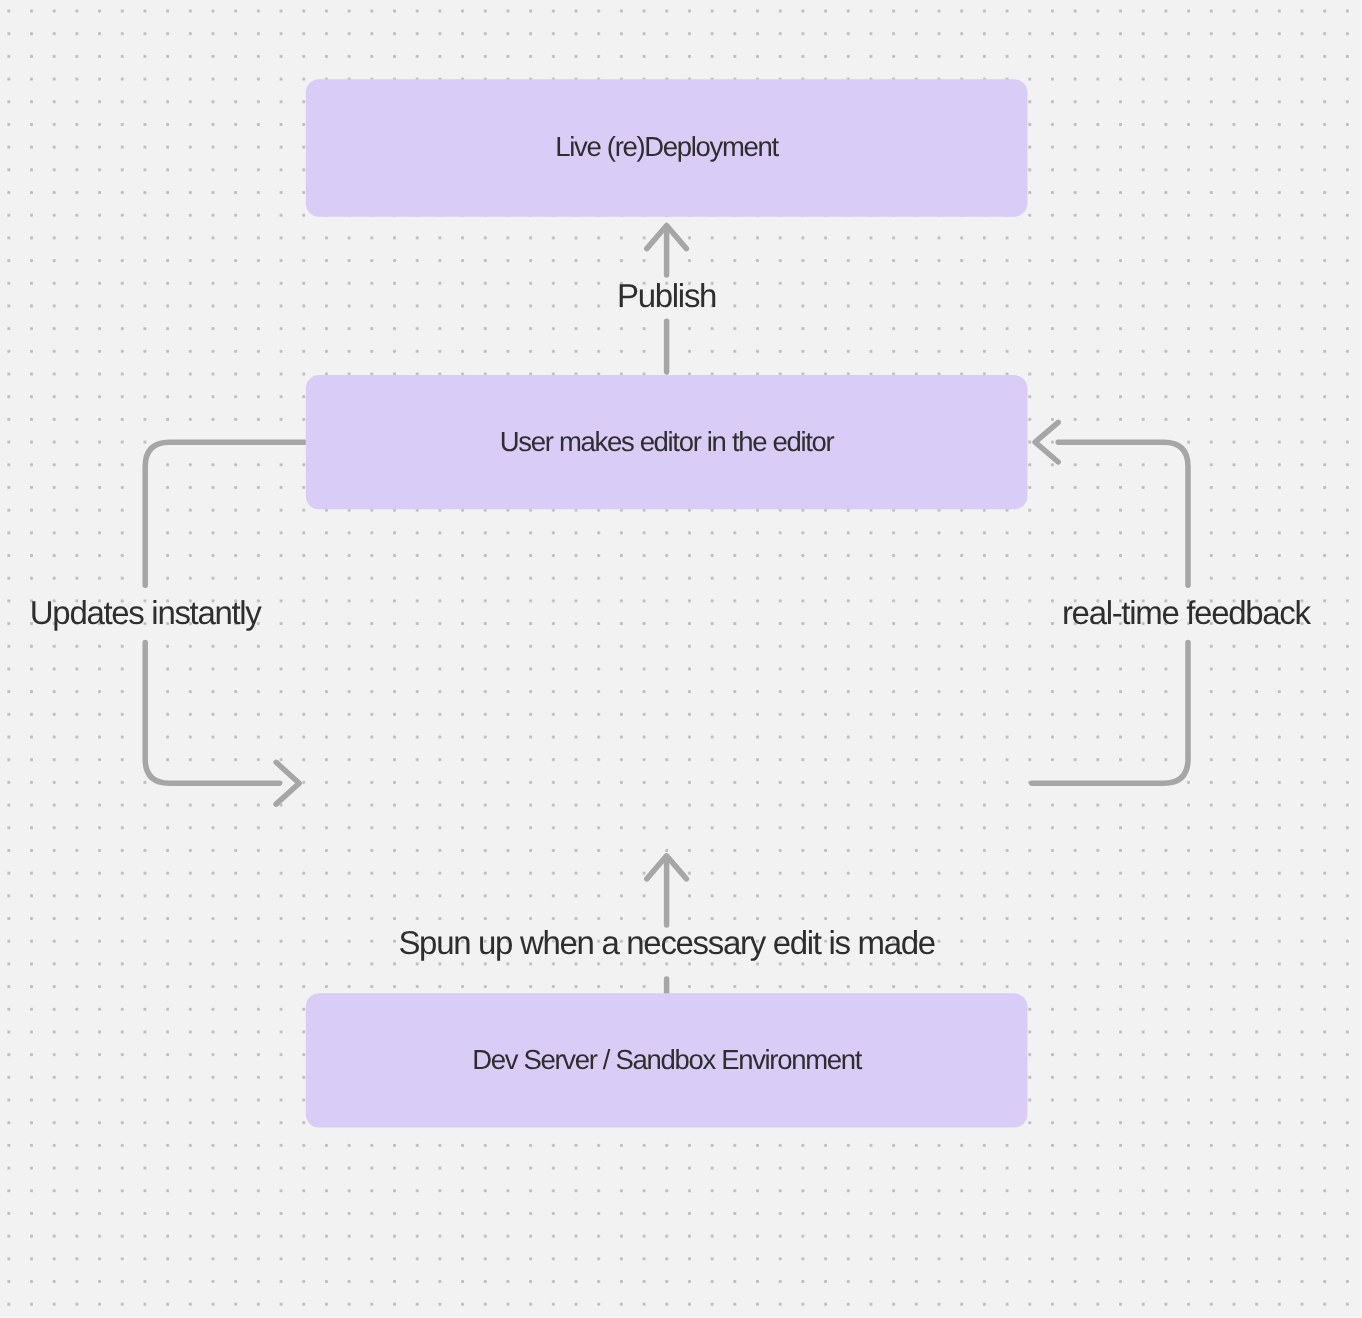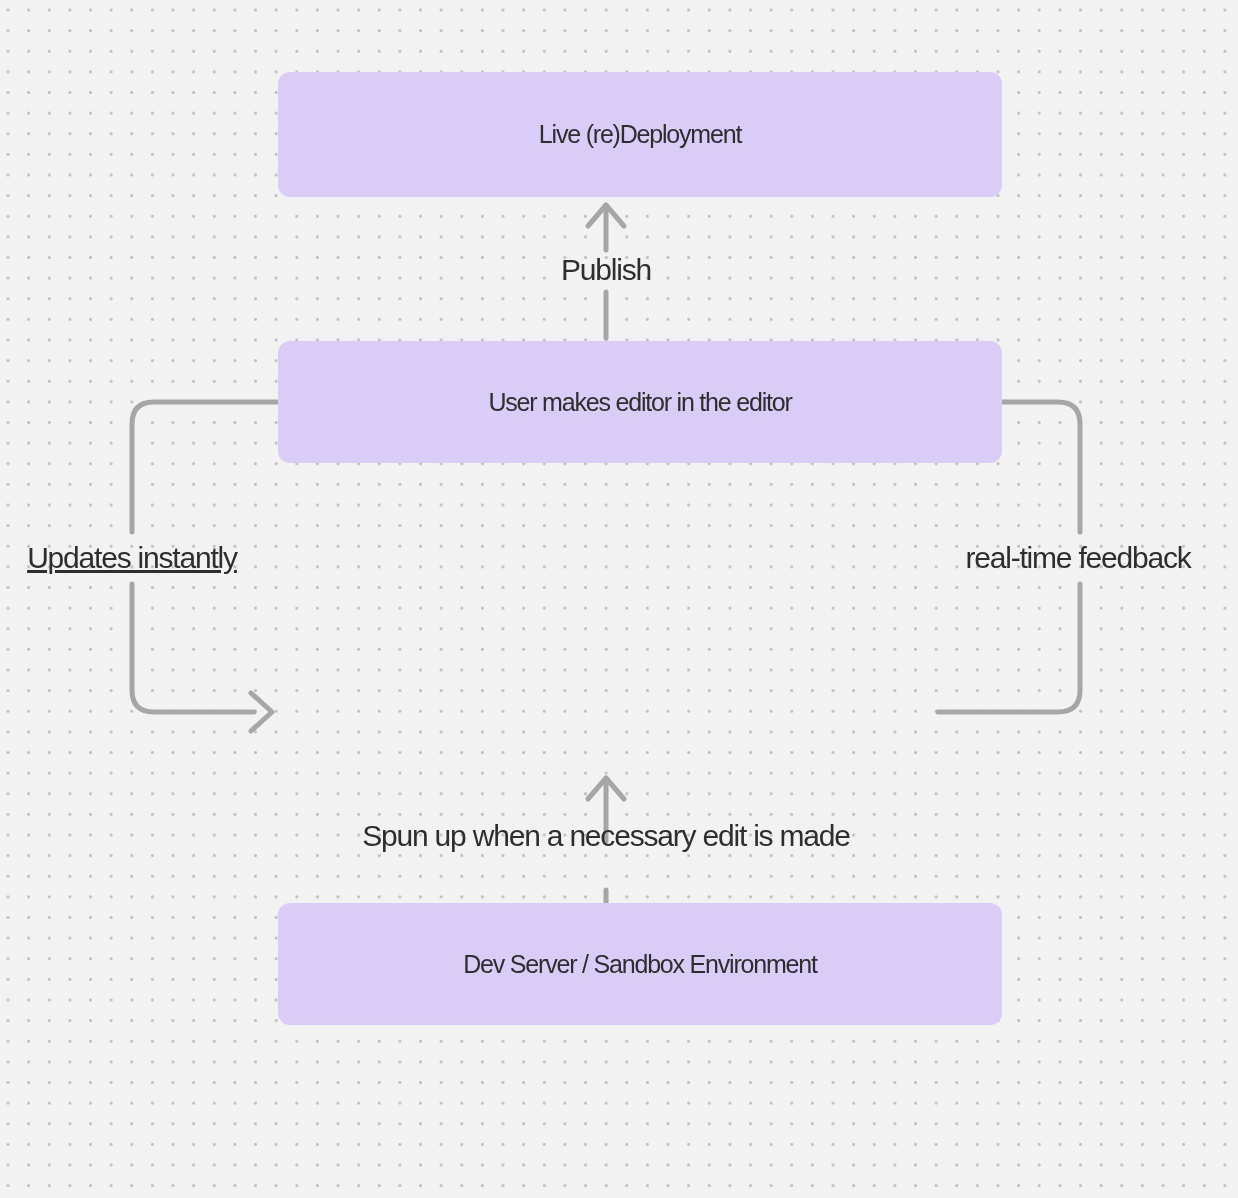--- a/index.html
+++ b/index.html
@@ -32,21 +32,21 @@
   .edge {
     stroke: var(--arrow-color);
     stroke-width: 5;
     fill: none;
     stroke-linecap: round;
     stroke-linejoin: round;
   }
   .node {
     position: absolute;
     left: 278px;
-    width: 724px;
+    width: 656px;
     background: var(--node-fill);
     border-radius: 12px;
     display: flex;
     align-items: center;
     justify-content: center;
   }
   .node-label {
     color: var(--node-text);
     font-size: 25px;
     letter-spacing: -1.2px;
@@ -95,19 +95,19 @@
     <span class="node-label">User makes editor in the editor</span>
   </div>
 
 
   <div class="node" style="top:903px; height:122px;">
     <span class="node-label">Dev Server / Sandbox Environment</span>
   </div>
 
   <div class="edge-label" style="left:606px; top:270px;">Publish</div>
 
-  <div class="edge-label" style="left:132px; top:558px;text-decoration:underline;">Updates instantly</div>
+  <div class="edge-label" style="left:132px; top:558px;">Updates instantly</div>
 
   <div class="edge-label" style="left:1078px; top:558px;">real-time feedback</div>
 
-  <div class="edge-label" style="left:606px; top:836px;">Spun up when a necessary edit is made</div>
+  <div class="edge-label" style="left:606px; top:858px;">Spun up when a necessary edit is made</div>
 
 </div>
 
 </body></html>

